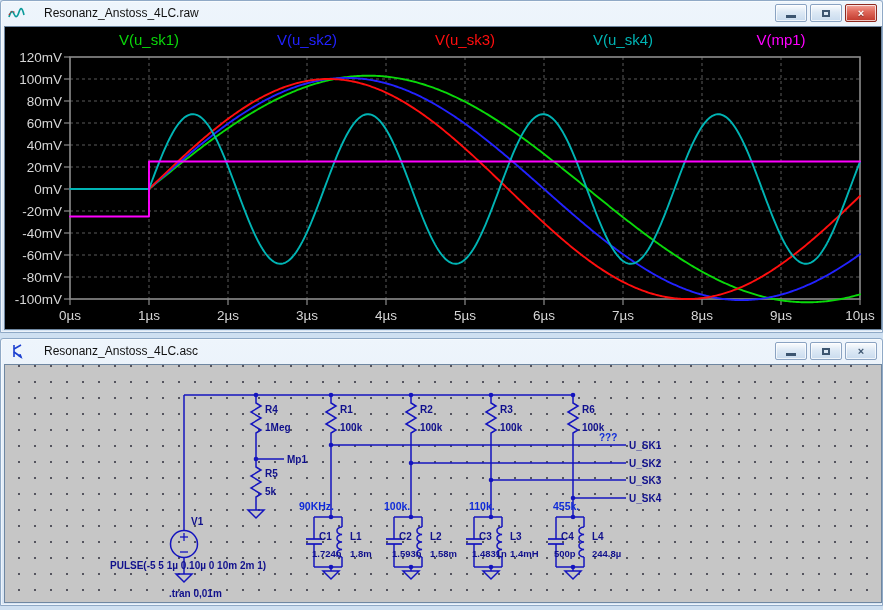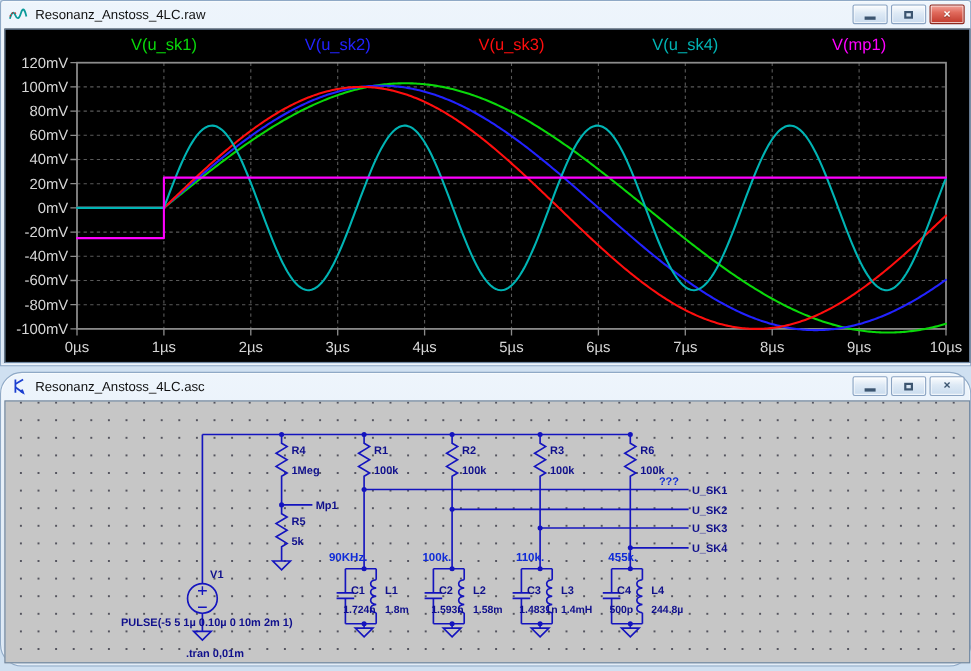--- a/index.html
+++ b/index.html
@@ -9,27 +9,27 @@
     font-family:"Liberation Sans",sans-serif;
   }
   .window{
     position:absolute;left:0;width:883px;box-sizing:border-box;
     background:linear-gradient(#eef5fc,#d7e5f4);
     border:1px solid #8fa9c6;
     border-radius:3px 3px 0 0;
     box-shadow:inset 0 0 0 1px rgba(255,255,255,.55);
   }
   #win-plot{top:0;height:333px;}
-  #win-schem{top:338px;height:268px;border-radius:20px;}
+  #win-schem{top:338px;height:268px;}
   .titlebar{
     height:24px;display:flex;align-items:center;padding:0 5px 0 7px;
     border-radius:3px 3px 0 0;
   }
   .wicon{width:18px;height:16px;display:inline-block;flex:0 0 auto;}
-  .title{font-size:12px;color:#111;margin-left:6px;flex:1 1 auto;white-space:nowrap;}
+  .title{font-size:12px;color:#111;margin-left:18px;flex:1 1 auto;white-space:nowrap;}
   .controls{display:flex;gap:3px;flex:0 0 auto;}
   .wbtn{
     width:30px;height:16px;border:1px solid #8aa3c2;border-radius:2px;
     background:linear-gradient(#fcfdfe,#dde9f5 45%,#c9dbee);
     display:flex;align-items:center;justify-content:center;cursor:default;
     box-shadow:inset 0 0 0 1px rgba(255,255,255,.7);
   }
   .wbtn.close-active{
     background:linear-gradient(#f2a49b,#e06a5c 40%,#c0392c);
     border-color:#8e2a20;

